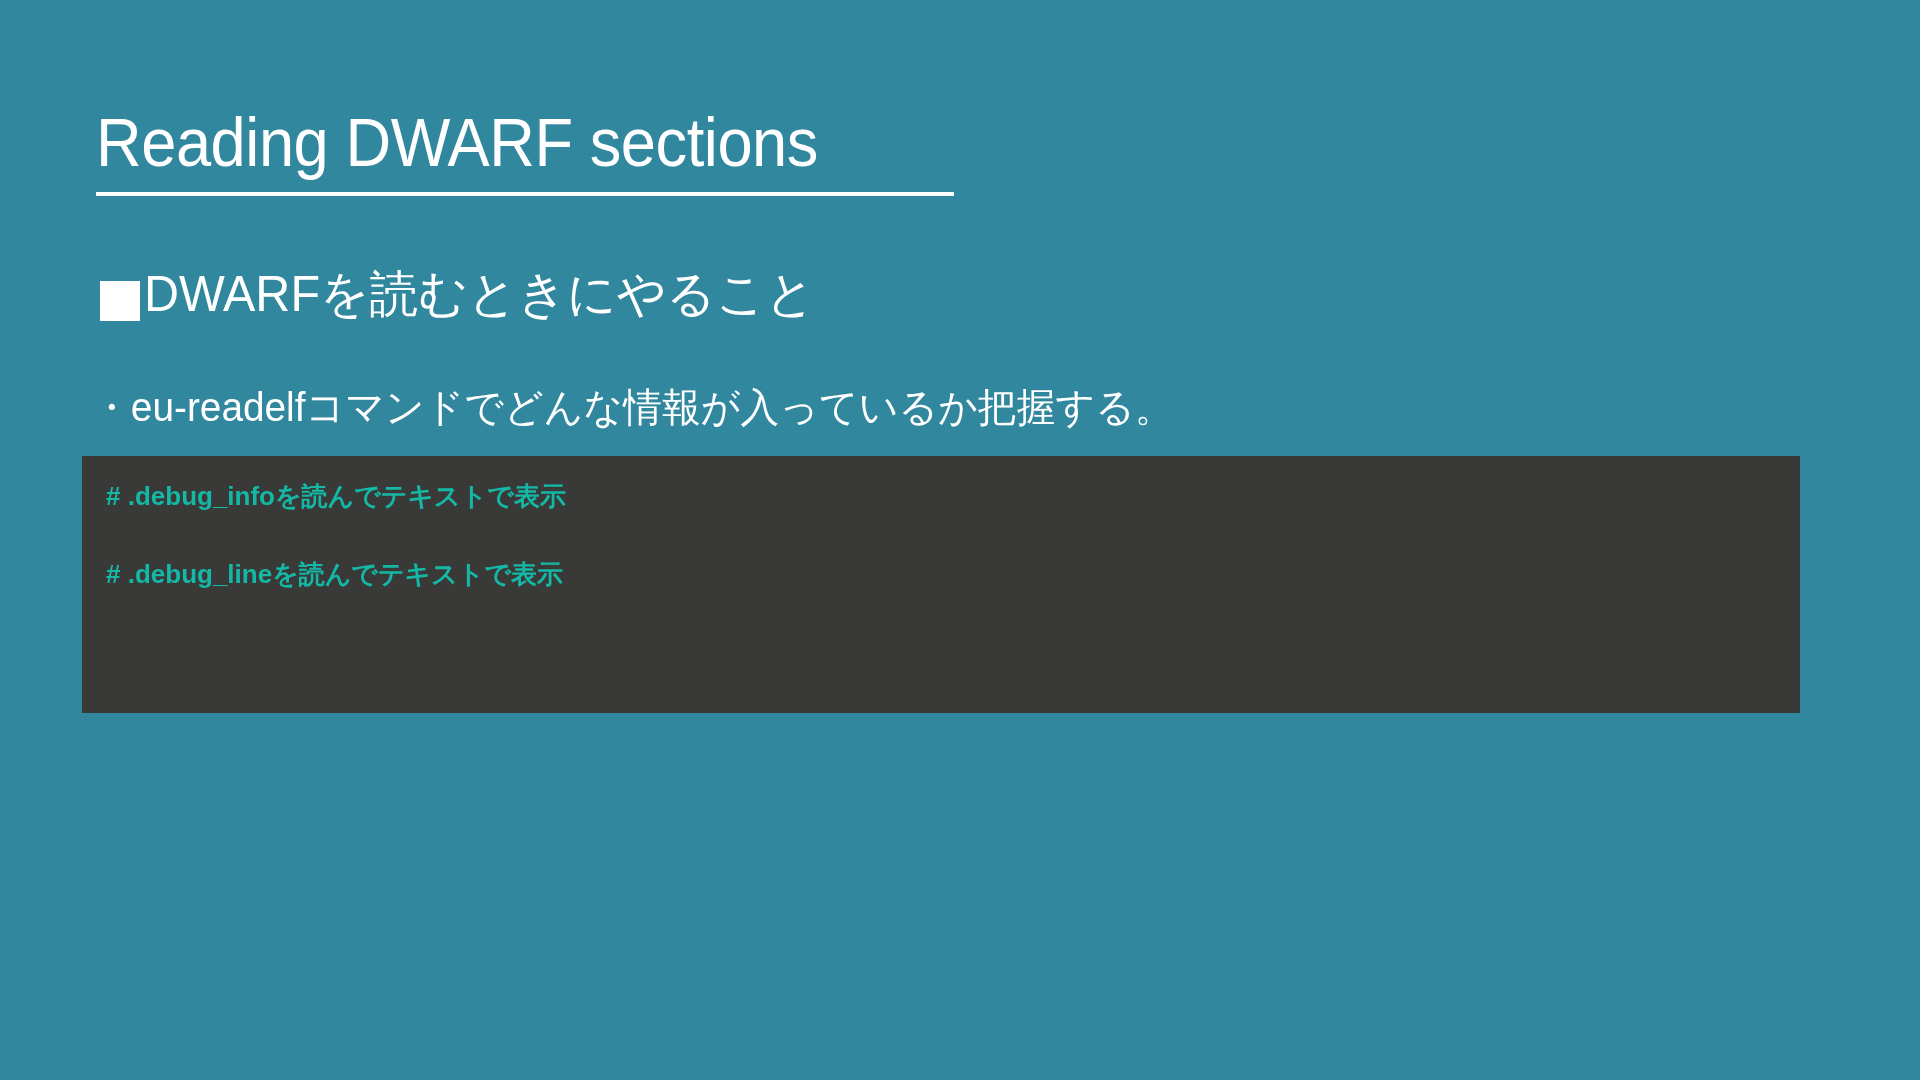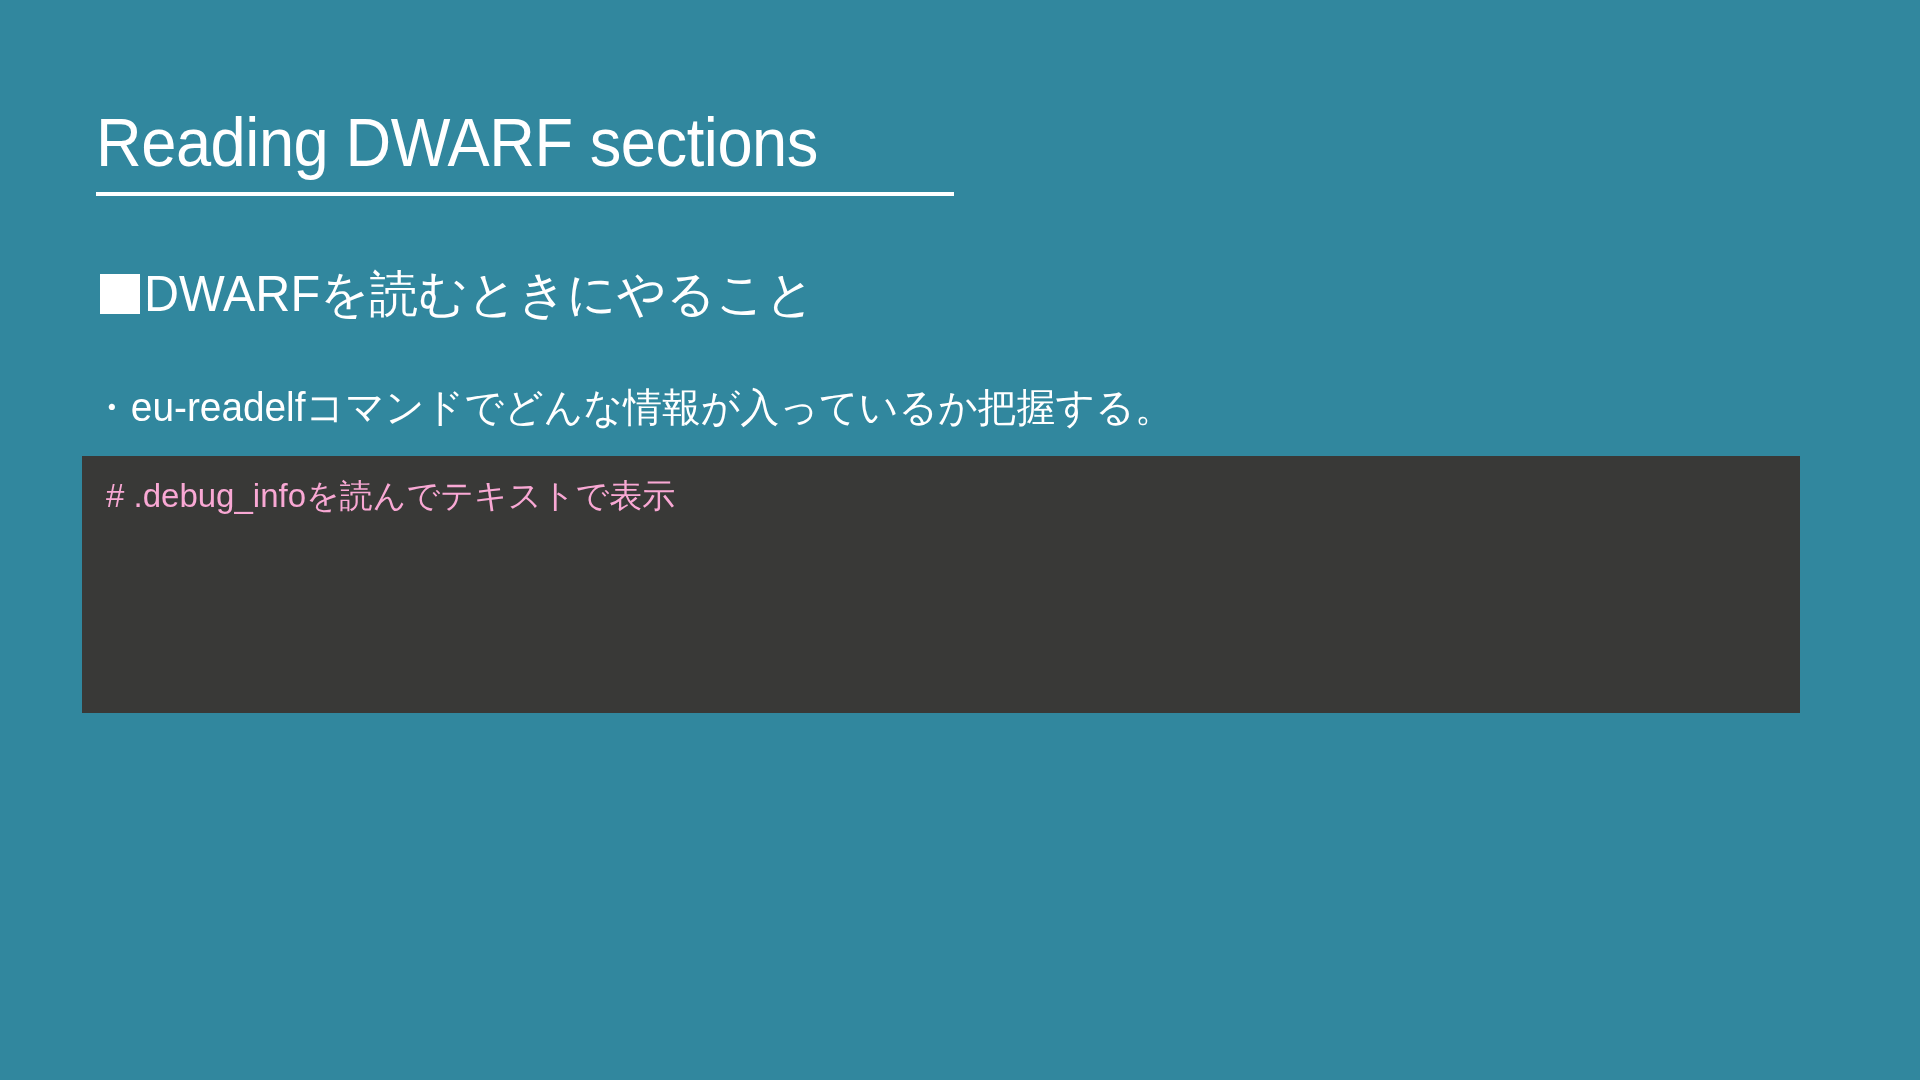--- a/index.html
+++ b/index.html
@@ -46,21 +46,21 @@
     height: 4px;
     background: #ffffff;
   }
 
   
   .heading-line {
     position: absolute;
     left: 100px;
     top: 268px;
     display: flex;
-    align-items: center;
+    align-items: flex-end;
     white-space: nowrap;
   }
   .square-bullet {
     display: inline-block;
     width: 40px;
     height: 40px;
     background: #ffffff;
     margin-right: 4px;
     flex: 0 0 auto;
   }
@@ -93,27 +93,27 @@
     left: 82px;
     top: 456px;
     width: 1718px;
     height: 257px;
     background: #393937;
     box-sizing: border-box;
     padding: 16px 24px 16px 24px;
     overflow: hidden;
   }
   .code-line {
-    color: #f9a8d4;
-    font-size: 33px;
+    color: #14b8a6;
+    font-size: 26px;
     line-height: 48px;
     height: 48px;
     white-space: pre;
     font-family: "Liberation Sans", "DejaVu Sans", sans-serif;
-    font-weight: 400;
+    font-weight: 700;
   }
   .code-line.blank {
     height: 30px;
     line-height: 30px;
   }
 </style>
 </head>
 <body>
 
 <div class="slide">
@@ -124,15 +124,16 @@
   <div class="heading-line">
     <span class="square-bullet"></span>
     <span class="heading-text">DWARFを読むときにやること</span>
   </div>
 
   <div class="sub-line">・eu-readelfコマンドでどんな情報が入っているか把握する。</div>
 
   <div class="code-block">
     <div class="code-line"># .debug_infoを読んでテキストで表示</div>
     <div class="code-line blank"></div>
+    <div class="code-line"># .debug_lineを読んでテキストで表示</div>
   </div>
 
 </div>
 
 </body></html>

